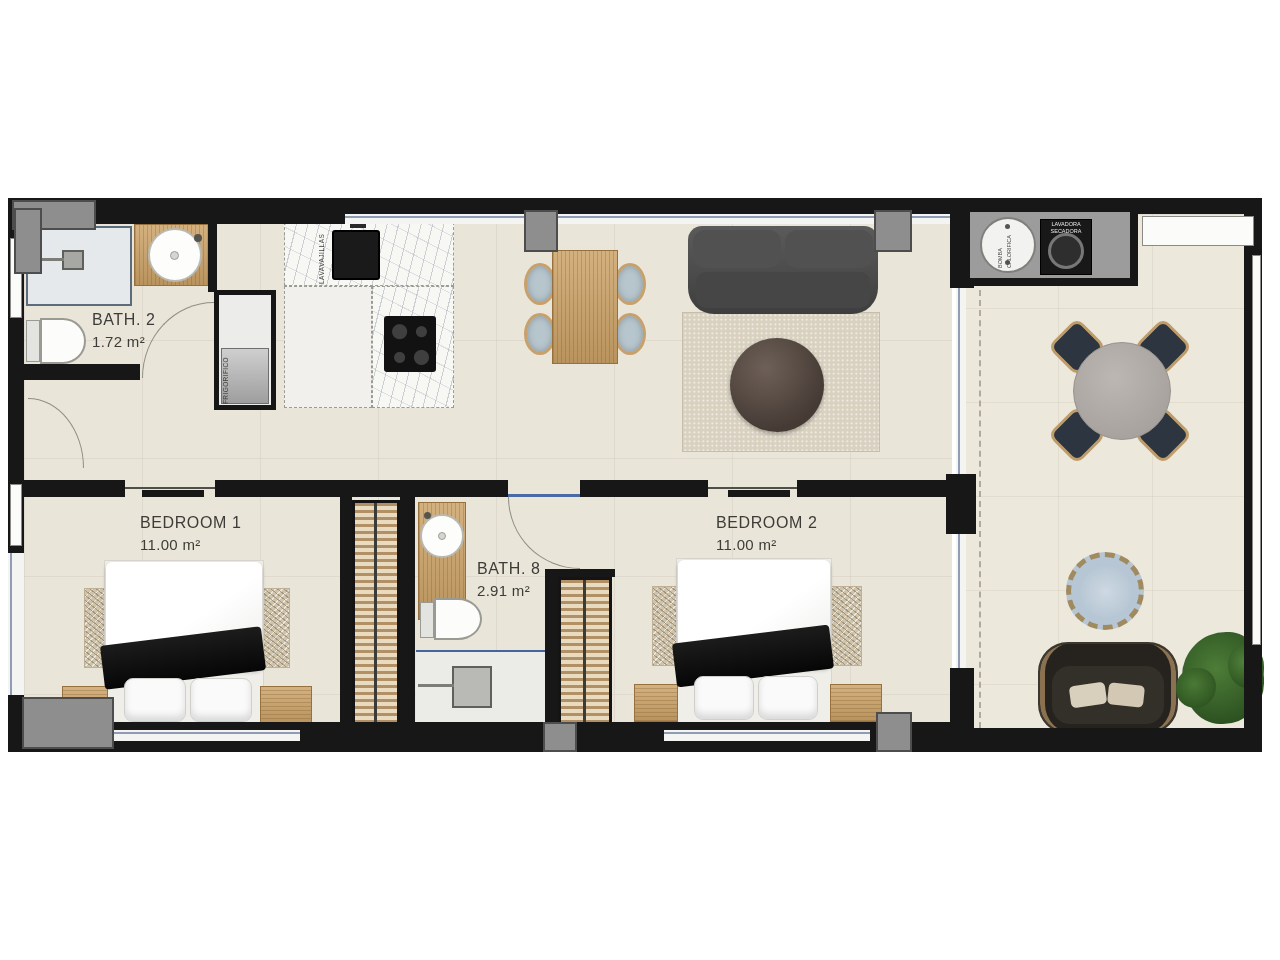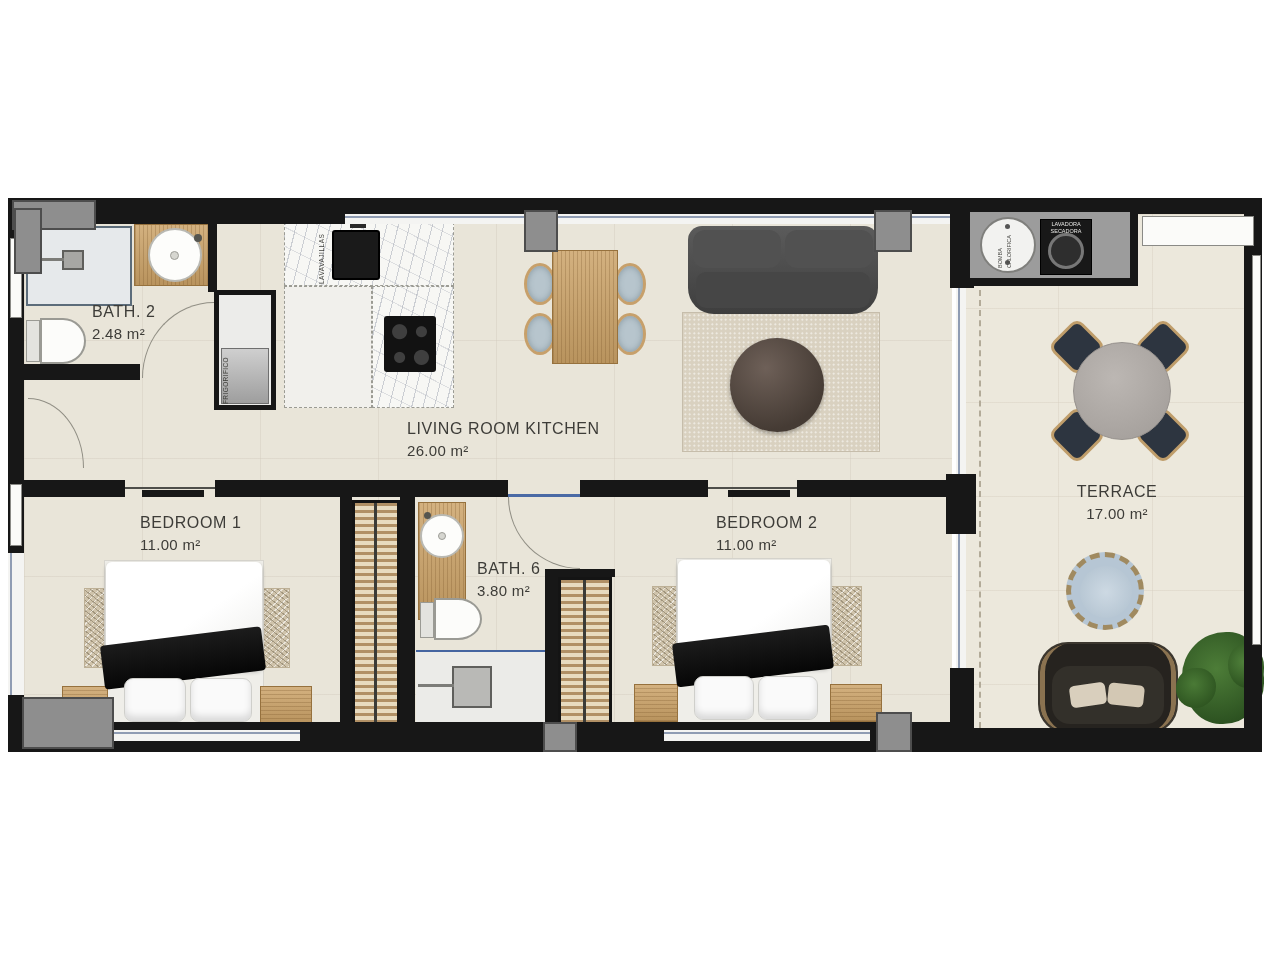--- a/index.html
+++ b/index.html
@@ -185,38 +185,30 @@
   <div class="abs mat" style="left:652px;top:586px;width:36px;height:80px;"></div>
   <div class="abs mat" style="left:824px;top:586px;width:38px;height:80px;"></div>
   <div class="abs" style="left:676px;top:558px;width:156px;height:168px;background:#efeee9;border:1px solid #d7d5ce;z-index:2;"></div>
   <div class="abs" style="left:678px;top:560px;width:152px;height:108px;background:linear-gradient(145deg,#ffffff 55%,#ebebe8);border-radius:6px;box-shadow:0 2px 4px rgba(0,0,0,.22);z-index:3;"></div>
   <div class="abs" style="left:674px;top:634px;width:158px;height:44px;background:linear-gradient(180deg,#1c1c1c,#060606);transform:rotate(-7deg);border-radius:4px;z-index:4;"></div>
   <div class="abs" style="left:694px;top:676px;width:60px;height:44px;background:#fafafa;border:1px solid #cfcfcb;border-radius:9px;box-shadow:inset 0 -5px 7px rgba(0,0,0,.13);z-index:4;"></div>
   <div class="abs" style="left:758px;top:676px;width:60px;height:44px;background:#fafafa;border:1px solid #cfcfcb;border-radius:9px;box-shadow:inset 0 -5px 7px rgba(0,0,0,.13);z-index:4;"></div>
   <div class="abs wood woodh nstand" style="left:634px;top:684px;width:44px;height:38px;"></div>
   <div class="abs wood woodh nstand" style="left:830px;top:684px;width:52px;height:38px;"></div>
 
-  <div class="abs lbl" style="left:92px;top:301px;">
+  <div class="abs lbl" style="left:92px;top:309px;">
     <div class="nm">BATH. 2</div>
-    <div class="ar">2.48 m²</div>
-  </div>
-  <div class="abs lbl" style="left:407px;top:418px;">
-    <div class="nm">LIVING ROOM KITCHEN</div>
-    <div class="ar">26.00 m²</div>
+    <div class="ar">1.72 m²</div>
   </div>
   <div class="abs lbl" style="left:140px;top:512px;">
     <div class="nm">BEDROOM 1</div>
     <div class="ar">11.00 m²</div>
   </div>
   <div class="abs lbl" style="left:477px;top:558px;">
-    <div class="nm">BATH. 6</div>
-    <div class="ar">3.80 m²</div>
+    <div class="nm">BATH. 8</div>
+    <div class="ar">2.91 m²</div>
   </div>
   <div class="abs lbl" style="left:716px;top:512px;">
     <div class="nm">BEDROOM 2</div>
     <div class="ar">11.00 m²</div>
   </div>
-  <div class="abs lbl" style="left:1057px;top:481px;width:120px;text-align:center;">
-    <div class="nm">TERRACE</div>
-    <div class="ar">17.00 m²</div>
-  </div>
 
 </div>
 
 </body></html>

